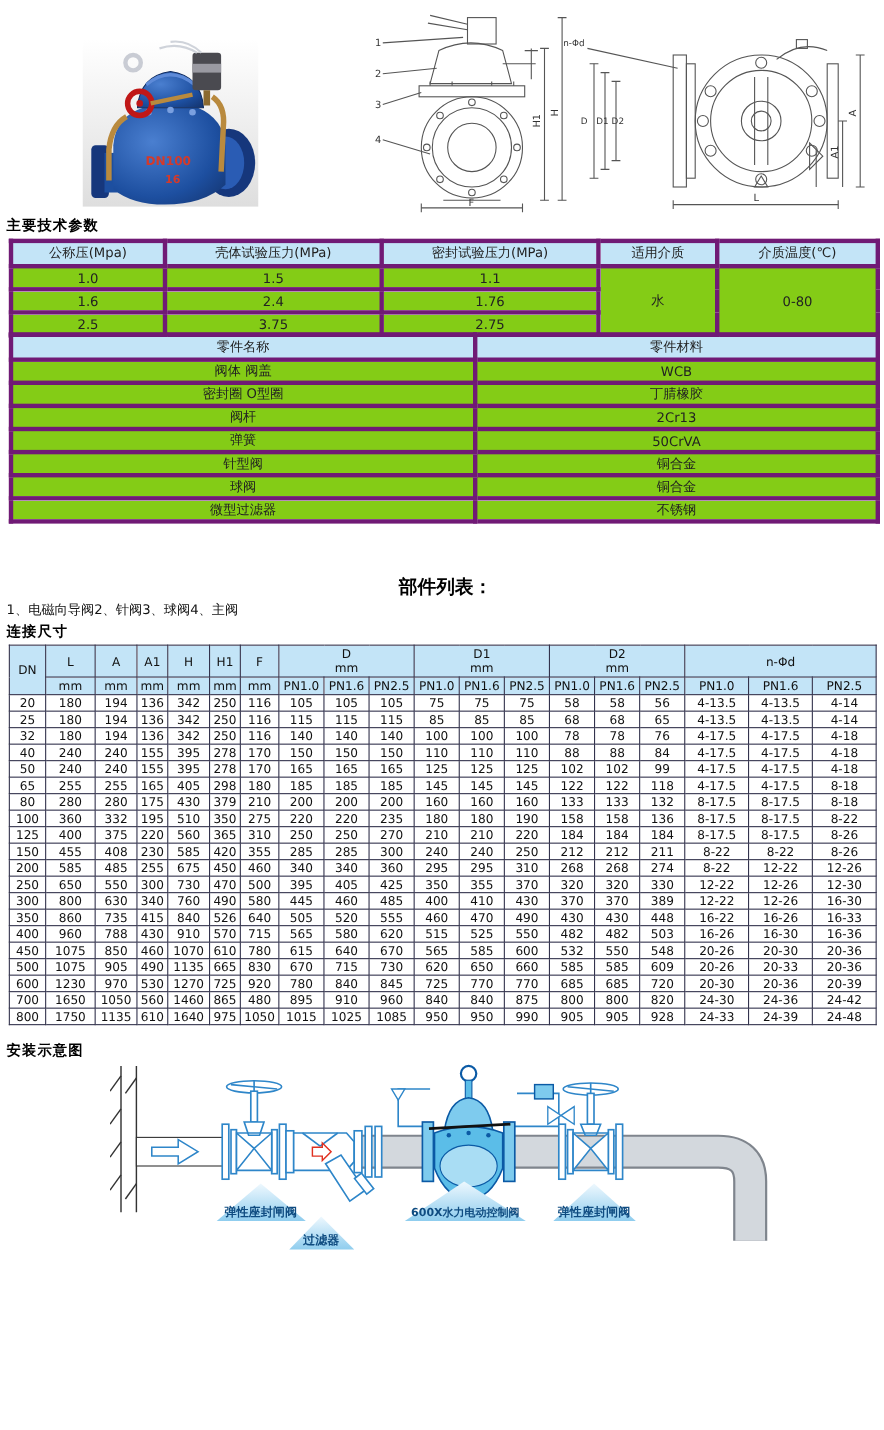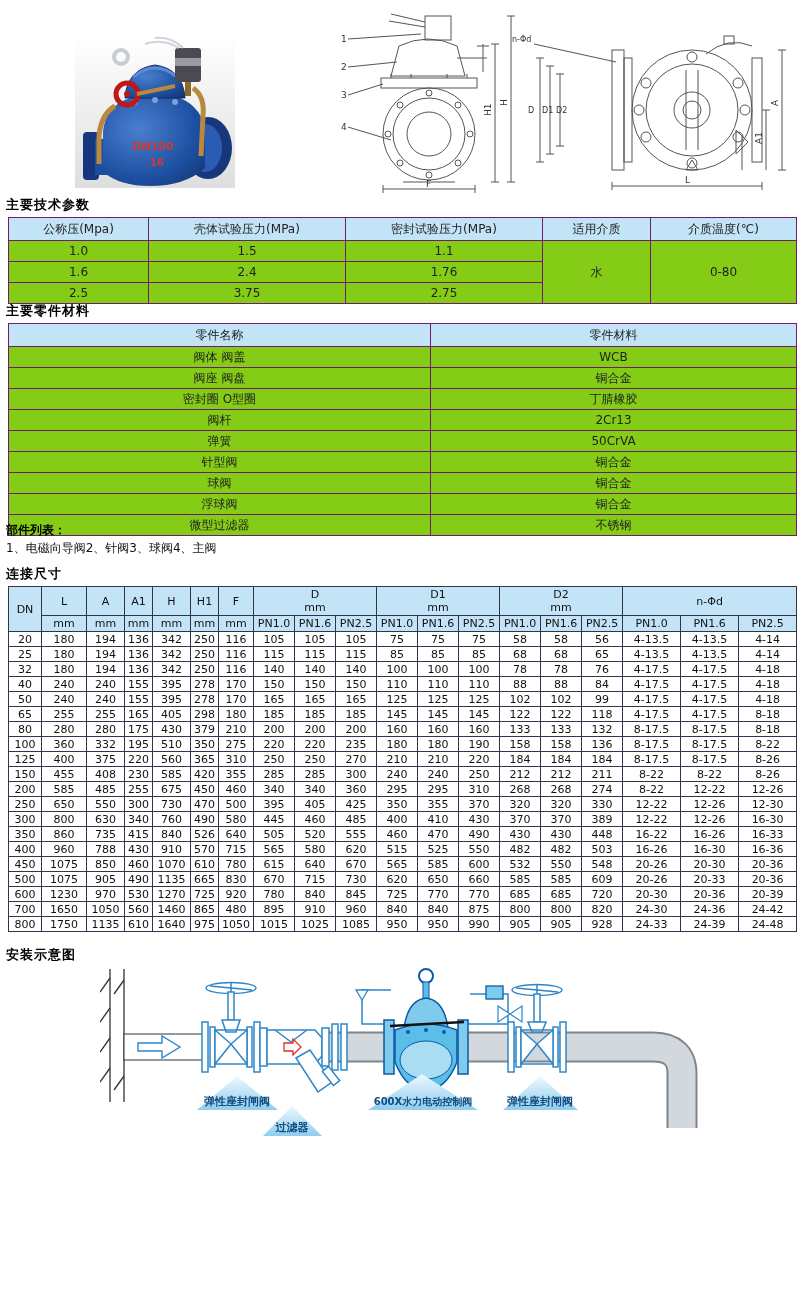--- a/index.html
+++ b/index.html
@@ -15,41 +15,41 @@
   .abs { position: absolute; }
   .section-title {
     font-size: 13px; font-weight: bold; color: #000;
     margin: 0 0 3px 6px; letter-spacing: 1px;
   }
   table { border-collapse: collapse; table-layout: fixed; }
 
   
   .tbl-olive { width: 788px; margin-left: 8px; }
   .tbl-olive th, .tbl-olive td {
-    border: 1px solid #701a75;
+    border: 4px solid #701a75;
     font-size: 12px; font-weight: normal;
     text-align: center; color: #222; padding: 0;
     overflow: hidden; white-space: nowrap;
   }
   .tbl-olive th { background: #c3e4f7; height: 23px; }
   .tbl-olive td { height: 21px; background: #84cc16; }
 
   
   .tbl-dims { width: 789px; margin-left: 8px; font-size: 11px; }
   .tbl-dims th, .tbl-dims td {
     border: 1px solid #33334d;
     text-align: center; font-weight: normal; color: #111;
     padding: 0; overflow: hidden; white-space: nowrap;
   }
   .tbl-dims th { background: #c3e4f7; }
   .tbl-dims thead tr.r1 th { height: 29px; }
   .tbl-dims thead tr.r2 th { height: 16px; }
   .tbl-dims td { height: 15px; }
 
-  .parts-title { font-size: 12px; font-weight: bold; margin: 0 0 1px 6px; }
+  .parts-title { font-size: 17px; font-weight: bold; margin: 0 0 1px 6px; text-align: center; }
   .parts-text  { font-size: 12px; margin: 0 0 0 6px; color: #111; }
 
   svg.lineart line, svg.lineart path, svg.lineart rect, svg.lineart circle, svg.lineart ellipse, svg.lineart polyline {
     stroke: #555; fill: none; stroke-width: 1;
   }
   svg.lineart text { fill: #333; stroke: none; font-family: "DejaVu Sans", sans-serif; }
 </style>
 </head>
 <body>
 
@@ -229,63 +229,54 @@
       <tr>
         <td>2.5</td>
         <td>3.75</td>
         <td>2.75</td>
       </tr>
     </tbody>
   </table>
 </div>
 
 <div class="abs" style="left:0; top:302px; width:804px;">
-  <div class="section-title">主要零件材料</div>
   <table class="tbl-olive">
     <colgroup>
         <col style="width:422px">
         <col style="width:366px">
       </colgroup>
     <thead>
       <tr>
         <th>零件名称</th>
         <th>零件材料</th>
       </tr>
     </thead>
     <tbody>
         <tr>
           <td>阀体 阀盖</td>
           <td>WCB</td>
         </tr>
         <tr>
-          <td>阀座 阀盘</td>
-          <td>铜合金</td>
-        </tr>
-        <tr>
           <td>密封圈 O型圈</td>
           <td>丁腈橡胶</td>
         </tr>
         <tr>
           <td>阀杆</td>
           <td>2Cr13</td>
         </tr>
         <tr>
           <td>弹簧</td>
           <td>50CrVA</td>
         </tr>
         <tr>
           <td>针型阀</td>
           <td>铜合金</td>
         </tr>
         <tr>
           <td>球阀</td>
-          <td>铜合金</td>
-        </tr>
-        <tr>
-          <td>浮球阀</td>
           <td>铜合金</td>
         </tr>
         <tr>
           <td>微型过滤器</td>
           <td>不锈钢</td>
         </tr>
       </tbody>
   </table>
 </div>
 

